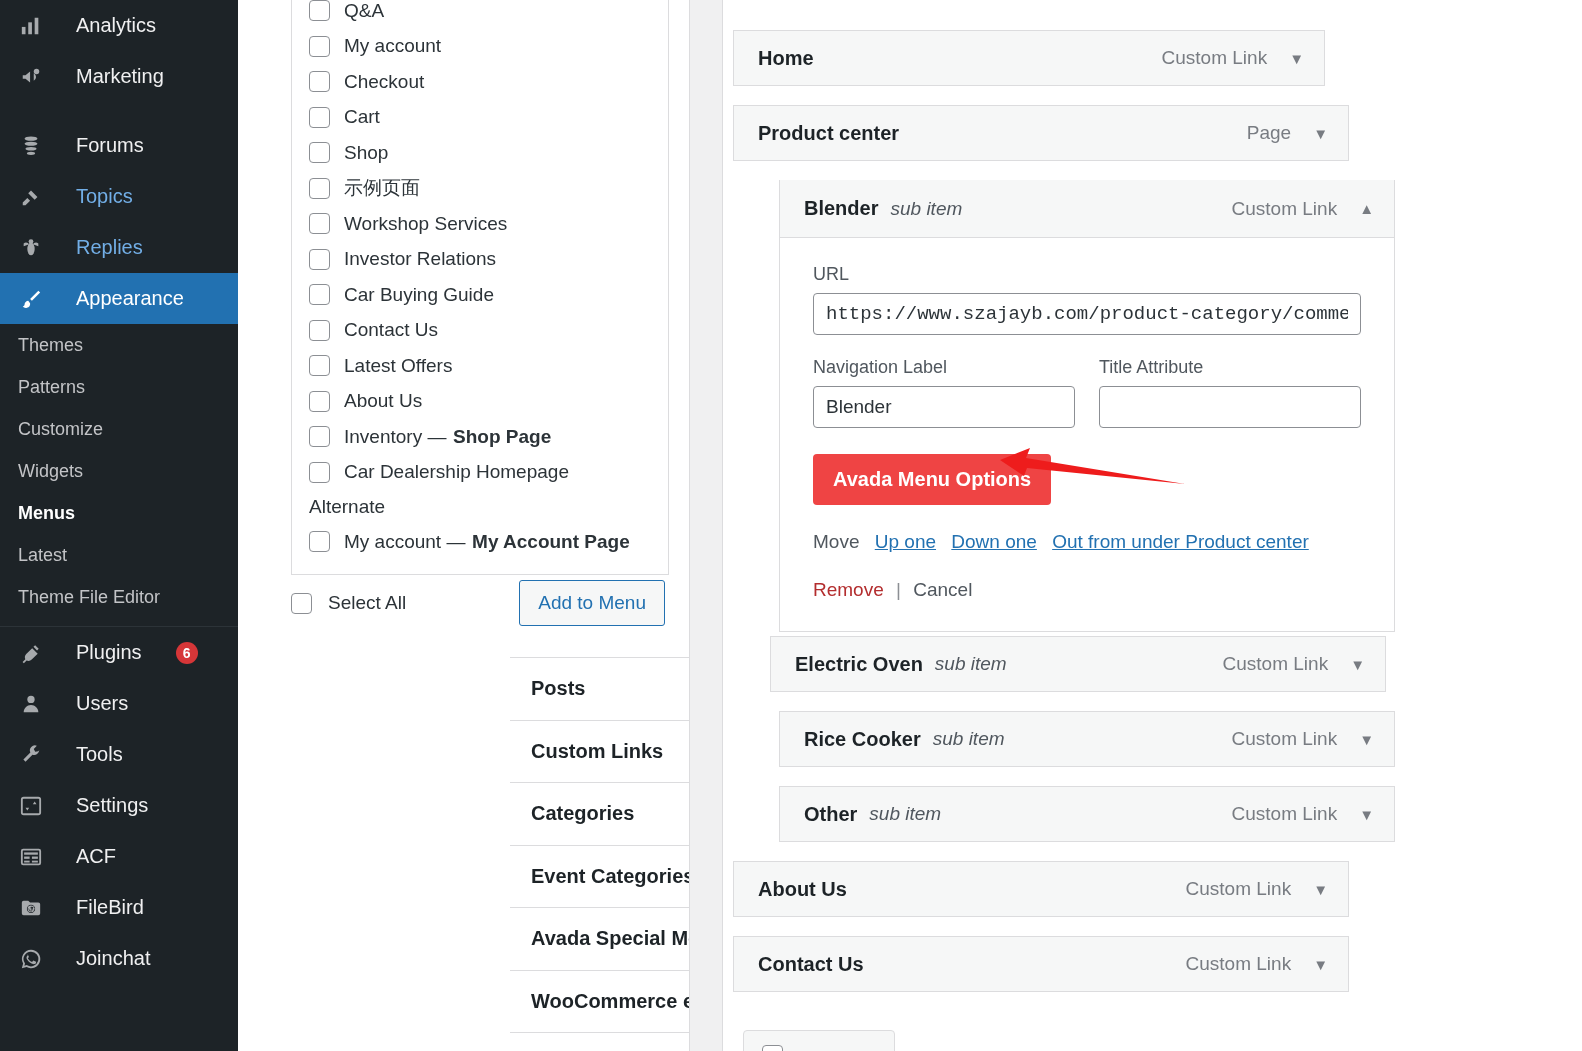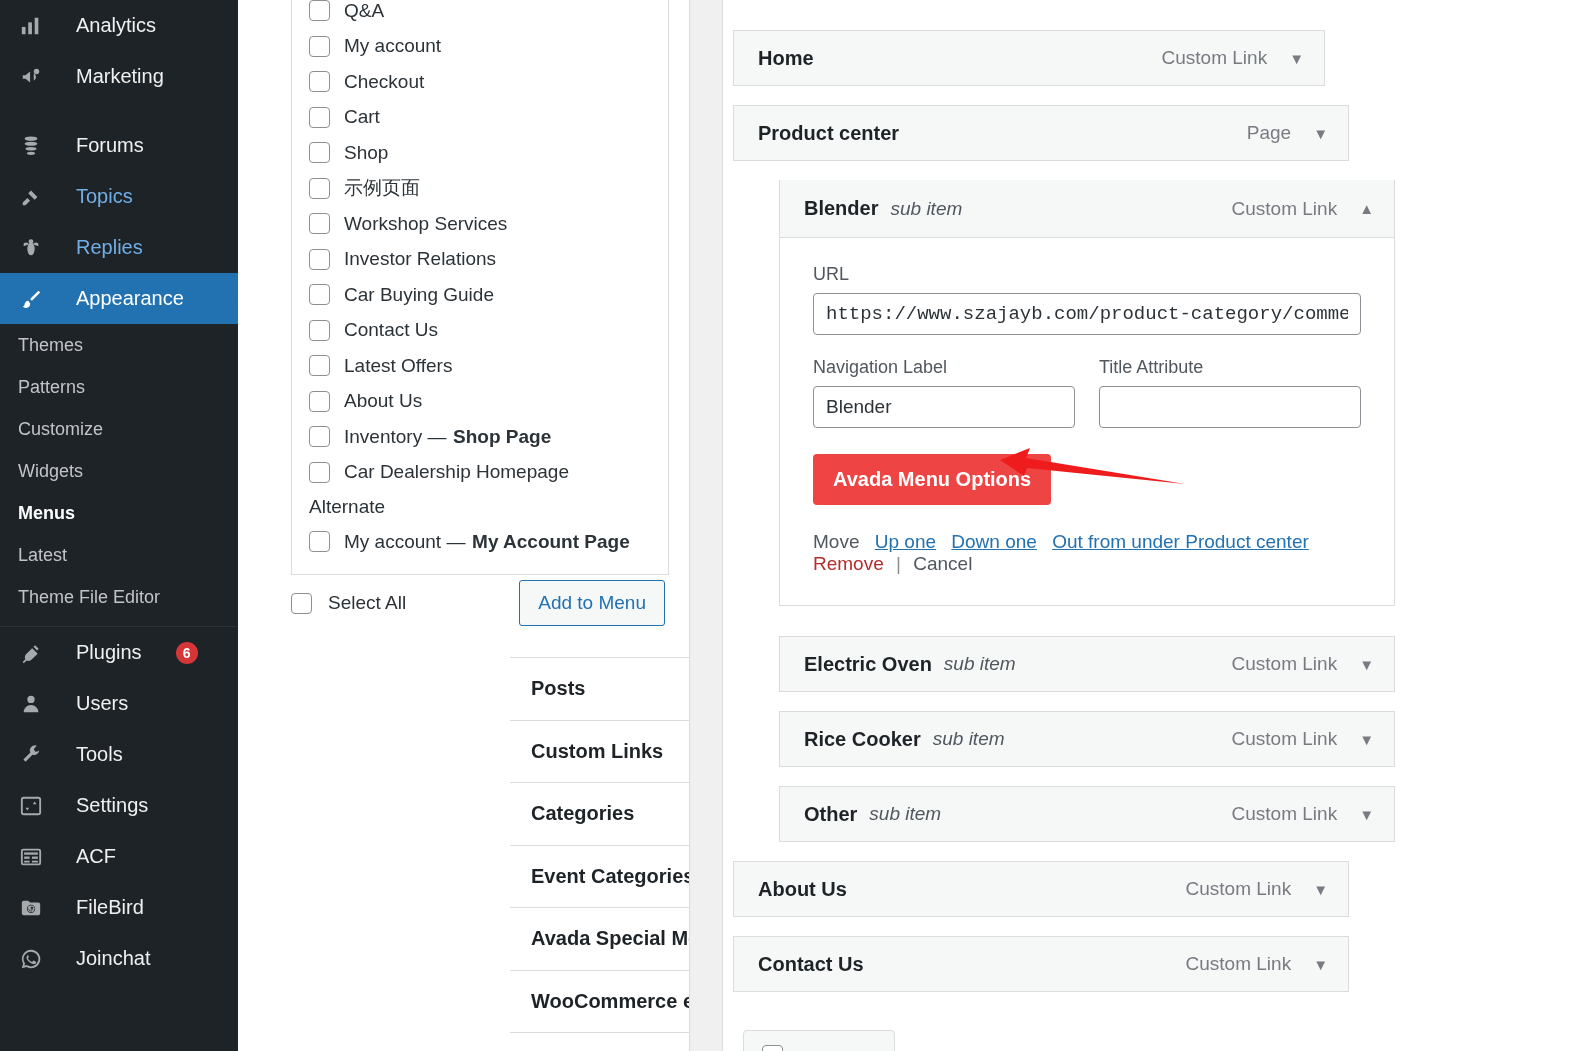--- a/index.html
+++ b/index.html
@@ -215,21 +215,21 @@
     cursor: pointer;
   }
   .move-row {
     margin-top: 26px;
     font-size: 19px; color: #50575e;
   }
   .move-row a {
     color: #2271b1; text-decoration: underline;
     margin-left: 10px;
   }
-  .rm-row { font-size: 19px; color: #50575e; }
+  .rm-row { margin-top: 26px; font-size: 19px; color: #50575e; }
   .rm-row a.rm { color: #b32d2e; text-decoration: none; }
   .rm-row a.cancel { color: #50575e; text-decoration: none; }
   .rm-row .sep { margin: 0 7px; color: #8c8f94; }
 
   .bottom-stub {
     position: absolute; left: 20px; top: 1030px;
     width: 152px; height: 40px;
     background: #f6f7f7;
     border: 1px solid #dcdcde;
     border-radius: 4px;
@@ -562,21 +562,21 @@
           <a href="#">Out from under Product center</a>
         </div>
         <div class="rm-row">
           <a href="#" class="rm">Remove</a>
           <span class="sep">|</span>
           <a href="#" class="cancel">Cancel</a>
         </div>
       </div>
     </div>
 
-    <div class="menu-item" style="left:56px; top:636px; width:616px;">
+    <div class="menu-item" style="left:47px; top:636px; width:616px;">
       <span class="mi-title">Electric Oven</span>
       <span class="mi-sub">sub item</span>
       <span class="mi-type">Custom Link</span>
       <span class="mi-caret">▼</span>
     </div>
 
     <div class="menu-item" style="left:56px; top:711px; width:616px;">
       <span class="mi-title">Rice Cooker</span>
       <span class="mi-sub">sub item</span>
       <span class="mi-type">Custom Link</span>

